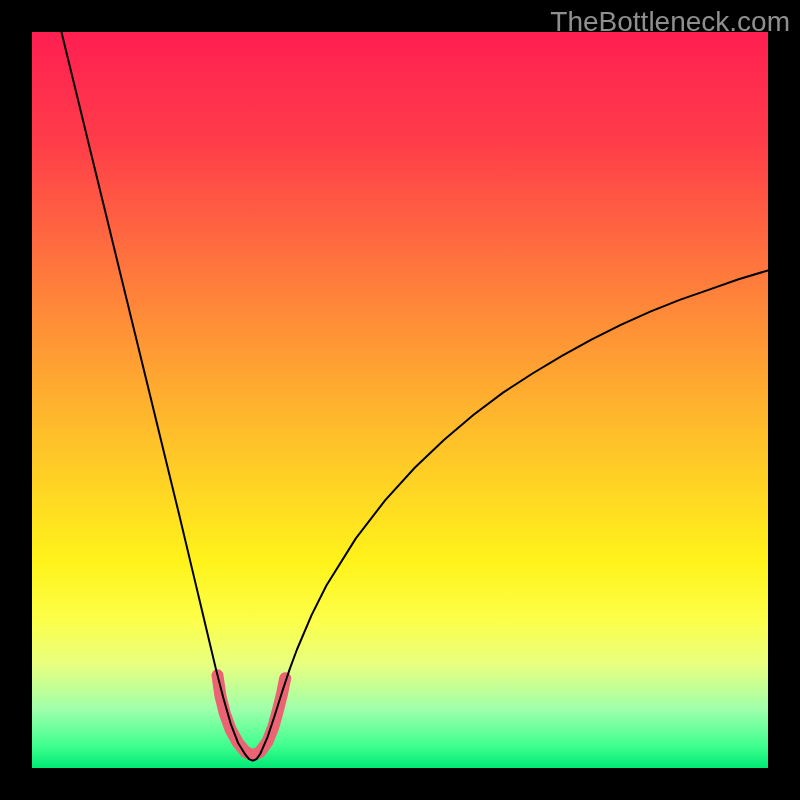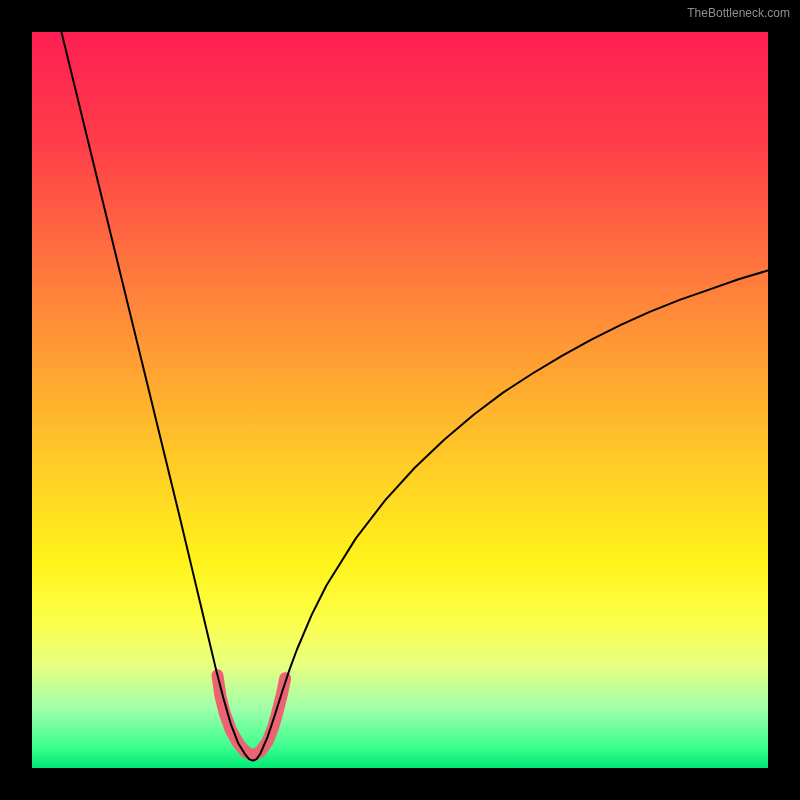--- a/index.html
+++ b/index.html
@@ -34,21 +34,21 @@
     position: absolute;
     inset: 0;
     width: 736px;
     height: 736px;
   }
   .watermark {
     position: absolute;
     top: 6px;
     right: 10px;
     font-family: Arial, Helvetica, sans-serif;
-    font-size: 12px;
+    font-size: 28px;
     color: #8f8f8f;
     user-select: none;
   }
 </style>
 </head>
 <body>
 
 <div class="frame">
   <div class="plot-area">
     <svg class="gradient" viewBox="0 0 736 736" preserveAspectRatio="none">

